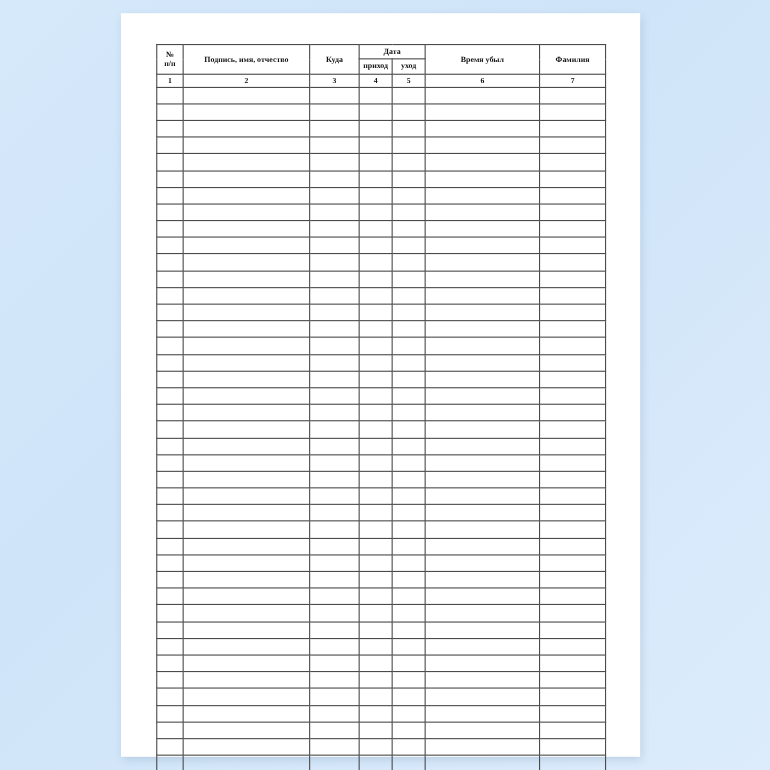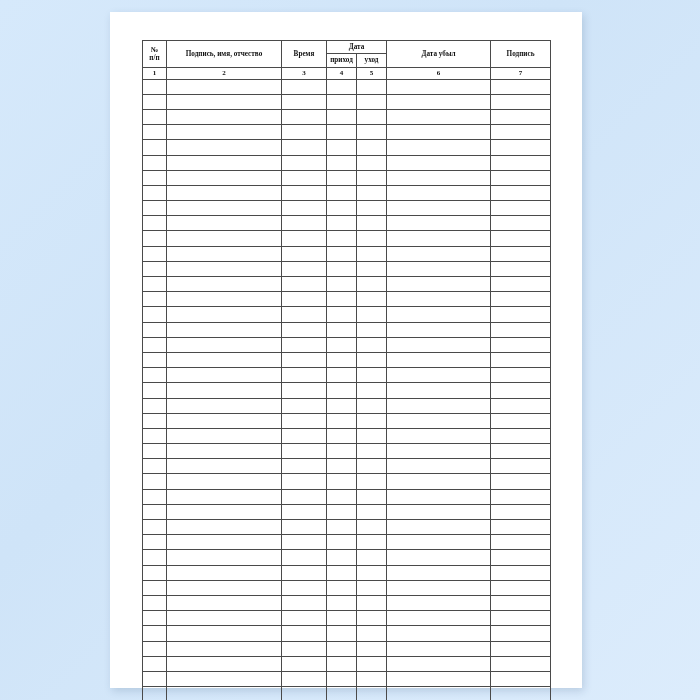--- a/index.html
+++ b/index.html
@@ -103,24 +103,24 @@
             <col class="c6">
             <col class="c7">
         </colgroup>
         <thead>
           <tr class="head-row">
             <th class="th-np" rowspan="2">
               <div>№</div>
               <div>п/п</div>
             </th>
             <th rowspan="2">Подпись, имя, отчество</th>
-            <th rowspan="2">Время</th>
+            <th rowspan="2">Куда</th>
             <th class="th-vremya" colspan="2">Дата</th>
-            <th rowspan="2">Дата убыл</th>
-            <th rowspan="2">Подпись</th>
+            <th rowspan="2">Время убыл</th>
+            <th rowspan="2">Фамилия</th>
           </tr>
           <tr class="head-row">
             <th class="th-sub">приход</th>
             <th class="th-sub">уход</th>
           </tr>
           <tr class="num-row">
             <td>1</td>
             <td>2</td>
             <td>3</td>
             <td>4</td>

